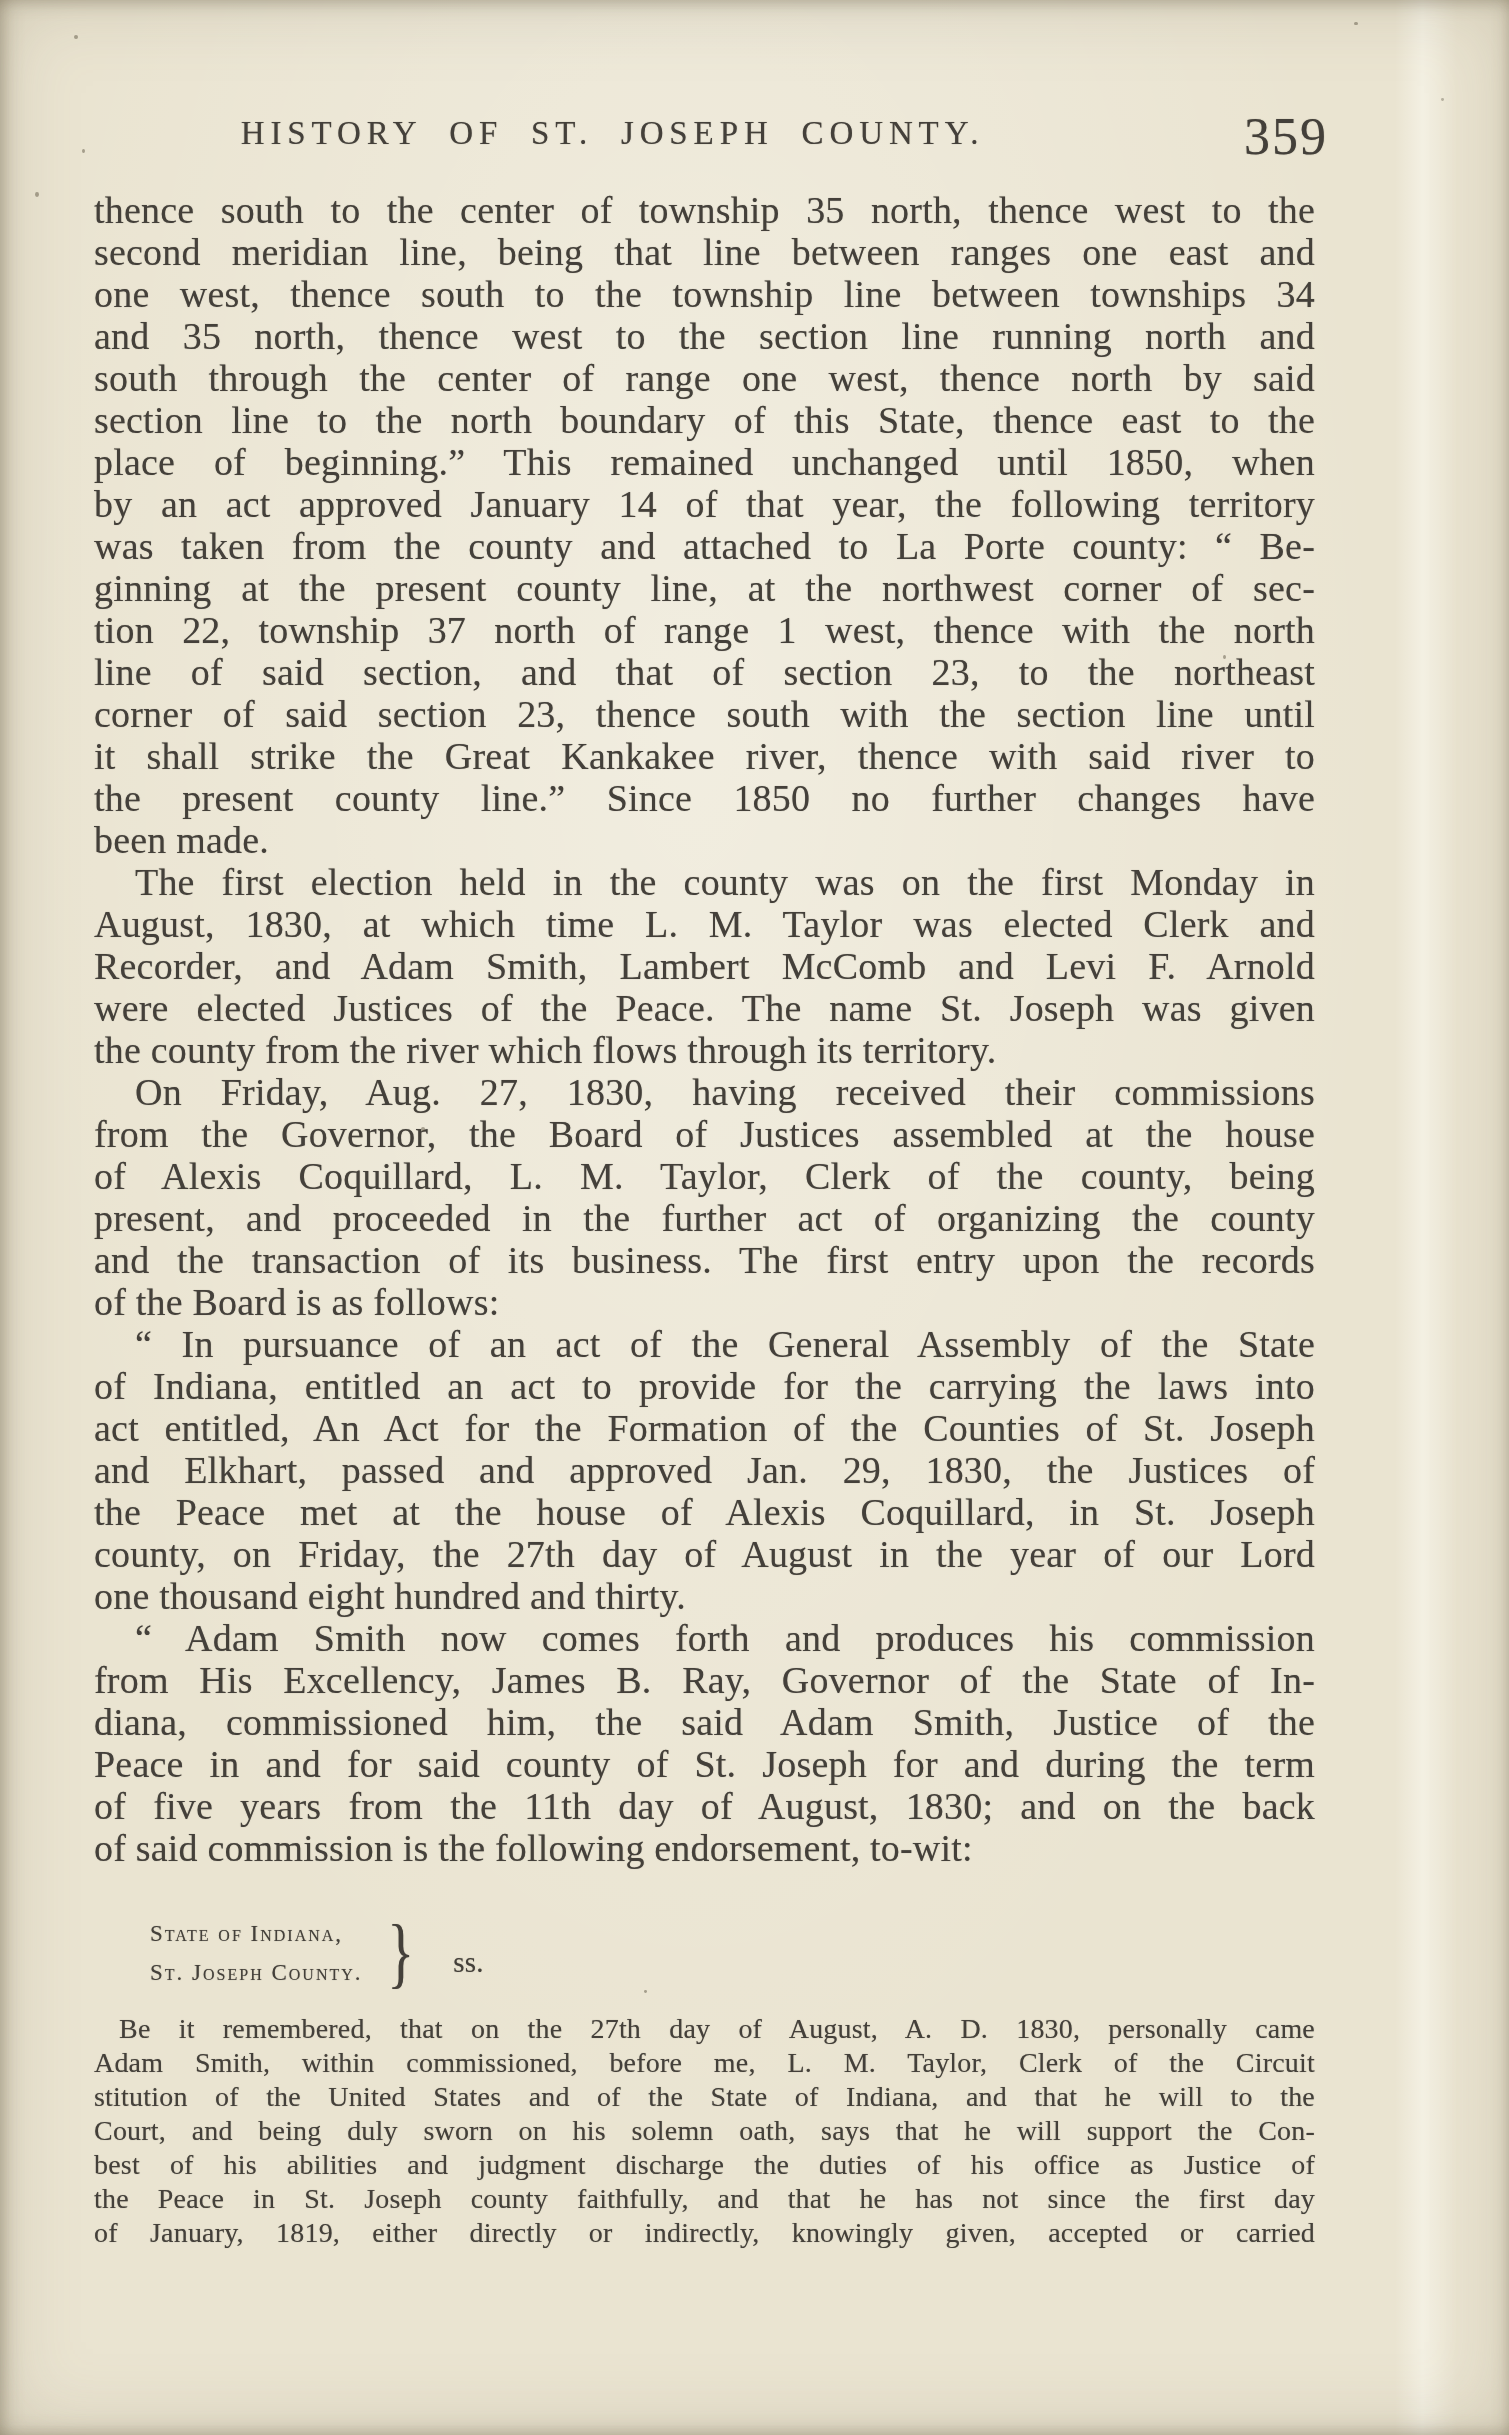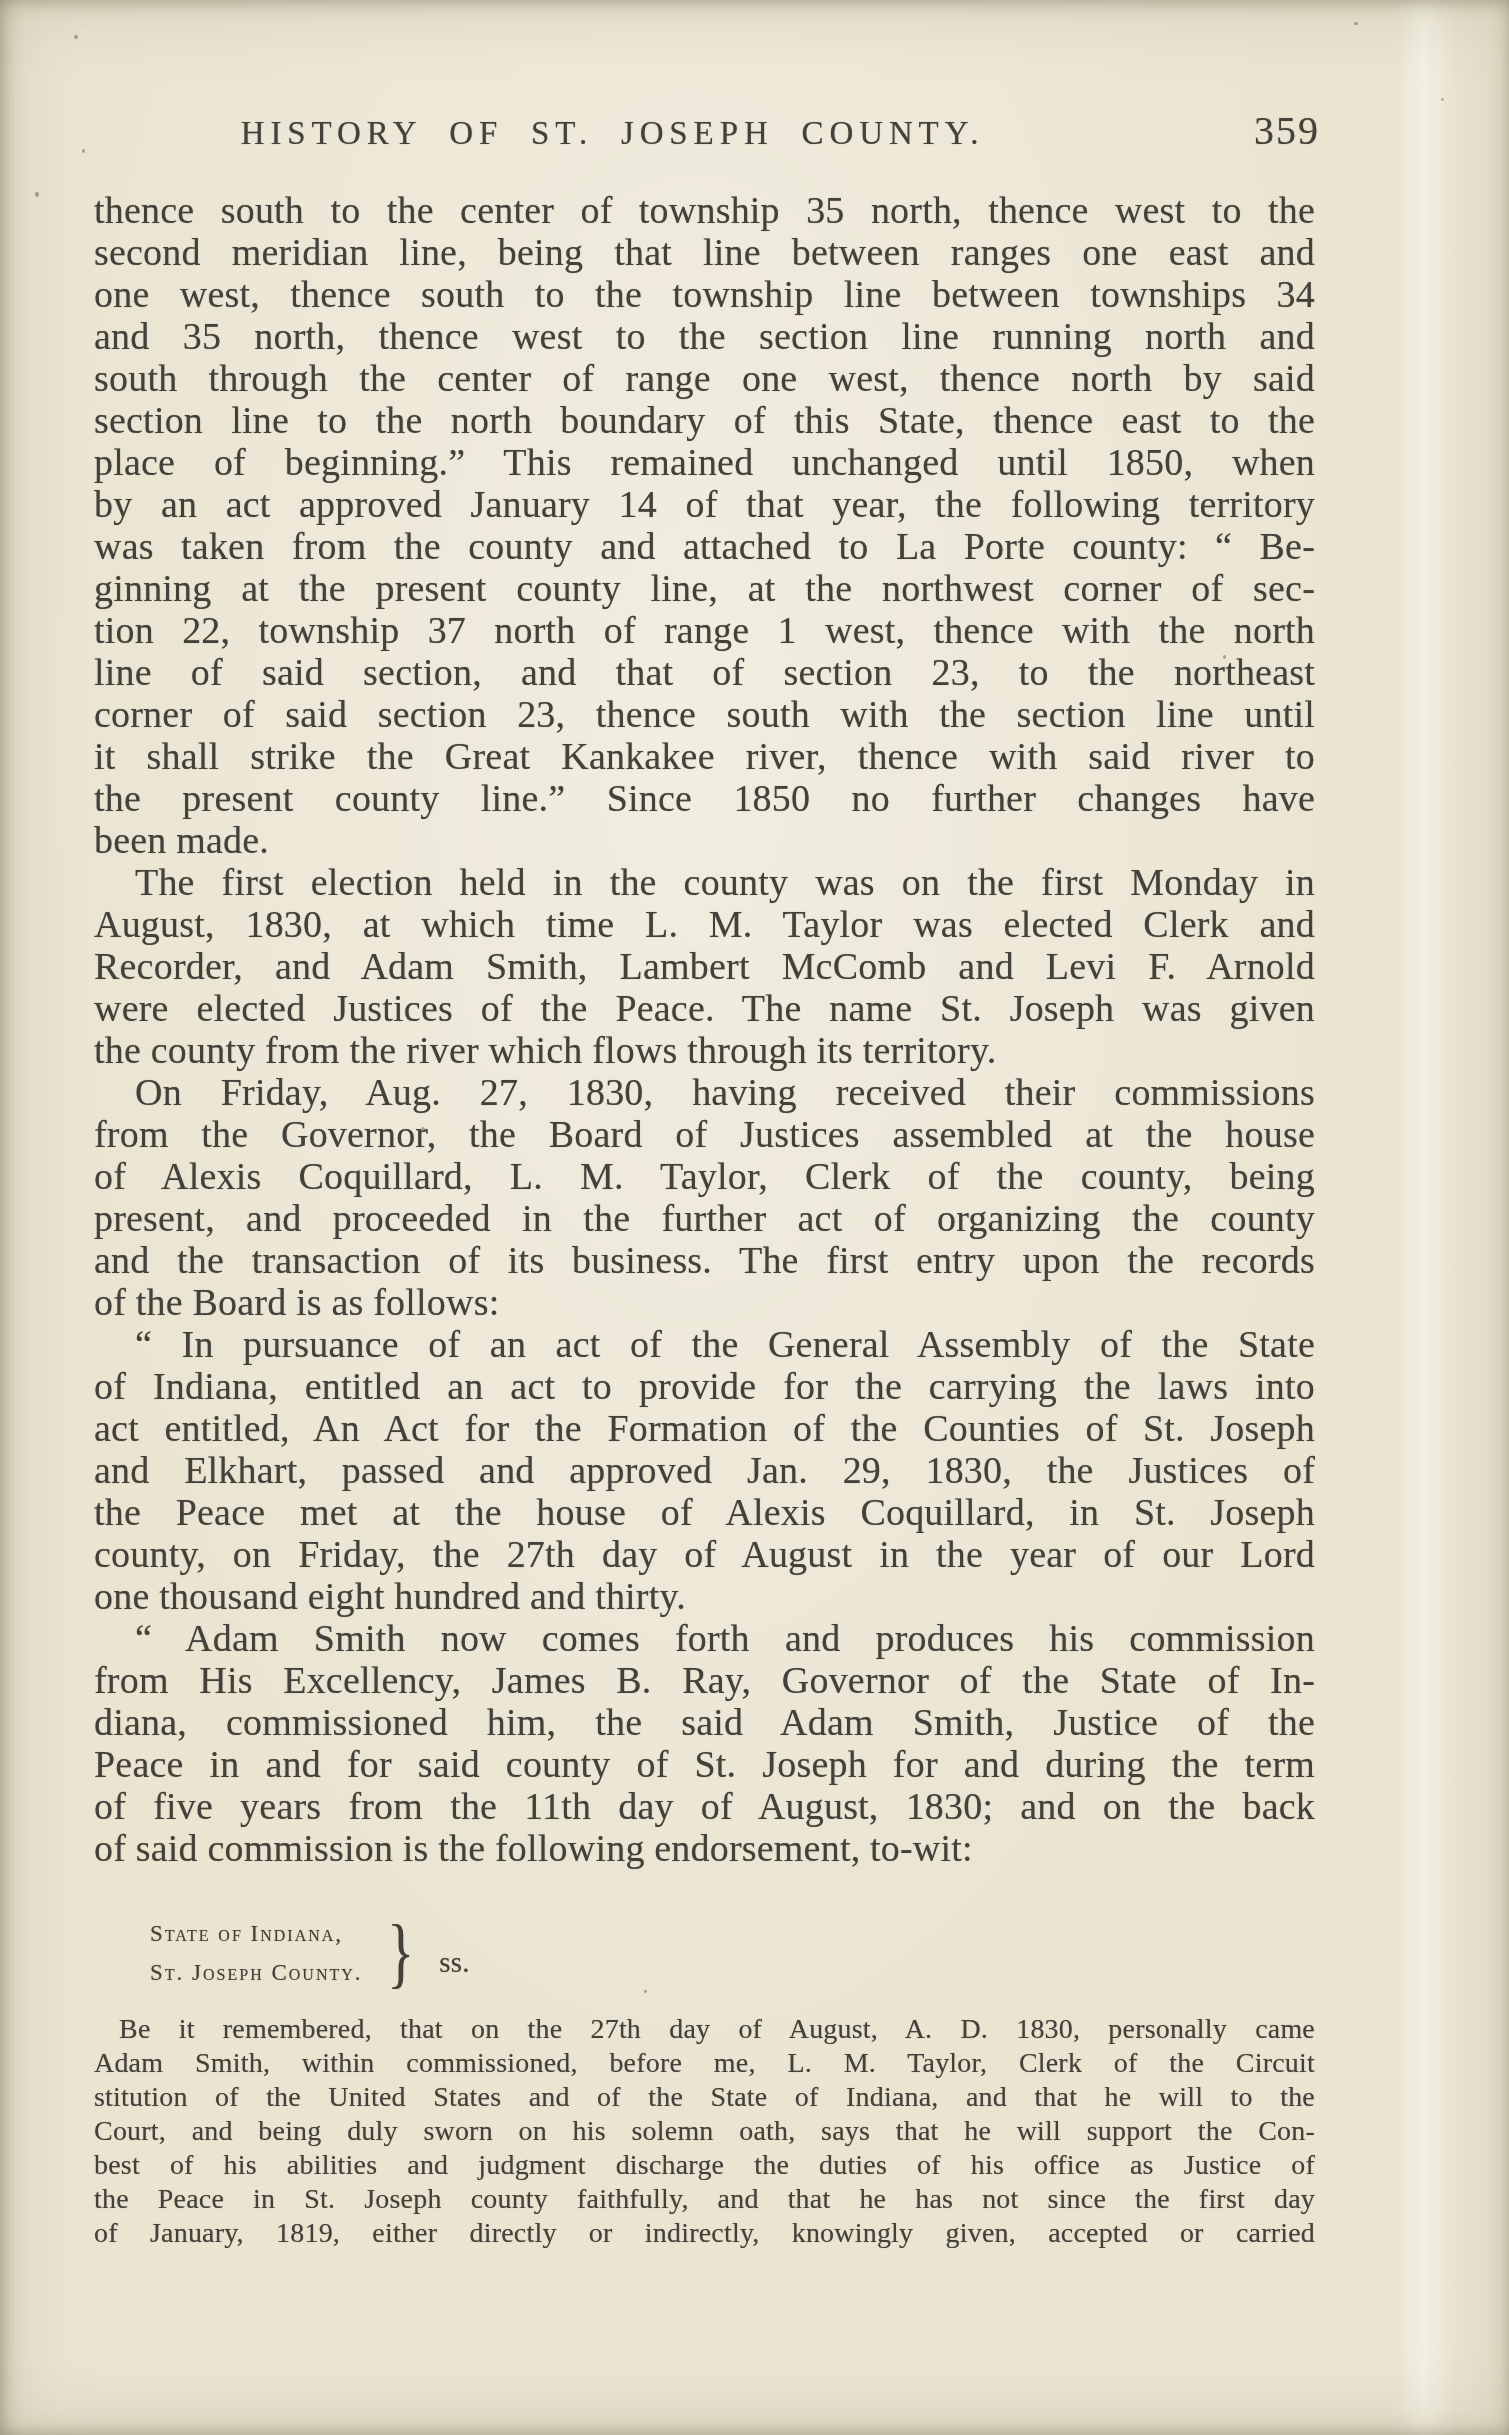--- a/index.html
+++ b/index.html
@@ -30,22 +30,22 @@
   .speck { position:absolute; background:rgba(96,88,70,0.5); border-radius:50%; z-index:3; }
 
   .running-head { position:absolute; top:115px; left:107px; width:1221px; height:51px; }
   .head-title {
     position:absolute; left:0; width:100%; text-align:center;
     transform:translateX(-105px);
     font-size:33px; letter-spacing:5.9px; word-spacing:13.7px;
     text-shadow:0 0 1px rgba(68,64,55,0.5);
   }
   .folio {
-    position:absolute; right:8px; top:-7.8px;
-    font-size:40px; letter-spacing:2px;
+    position:absolute; right:0; top:-7.8px;
+    font-size:52px; letter-spacing:2px;
     text-shadow:0 0 1px rgba(68,64,55,0.5);
     text-align:center;
   }
 
   .body-text {
     position:absolute; top:189px; left:94px; width:1221px;
     font-size:38px; line-height:42px; letter-spacing:0.2px;
     text-shadow:0 0 1px rgba(68,64,55,0.45);
   }
   .line { text-align:justify; text-align-last:justify; }
@@ -59,21 +59,21 @@
   }
   .seal-lines { flex:0 0 auto; }
   .seal-line {
     font-variant:small-caps; font-size:23px; line-height:39px; letter-spacing:2px;
     text-shadow:0 0 1px rgba(68,64,55,0.5);
   }
   .seal-brace {
     font-size:78px; font-weight:300; line-height:78px;
     transform:scaleX(0.72); transform-origin:center;
   }
-  .seal-ss { font-size:29px; margin-top:17.6px; }
+  .seal-ss { font-size:29px; margin-top:17.6px;margin-left:14px; }
 
   .fineprint { font-size:28px; line-height:34px; letter-spacing:0.2px; }
   .fineprint .line:first-child { text-indent:25px; }
 </style>
 </head>
 <body>
 
 <div class="page">
 
   <div class="running-head">

